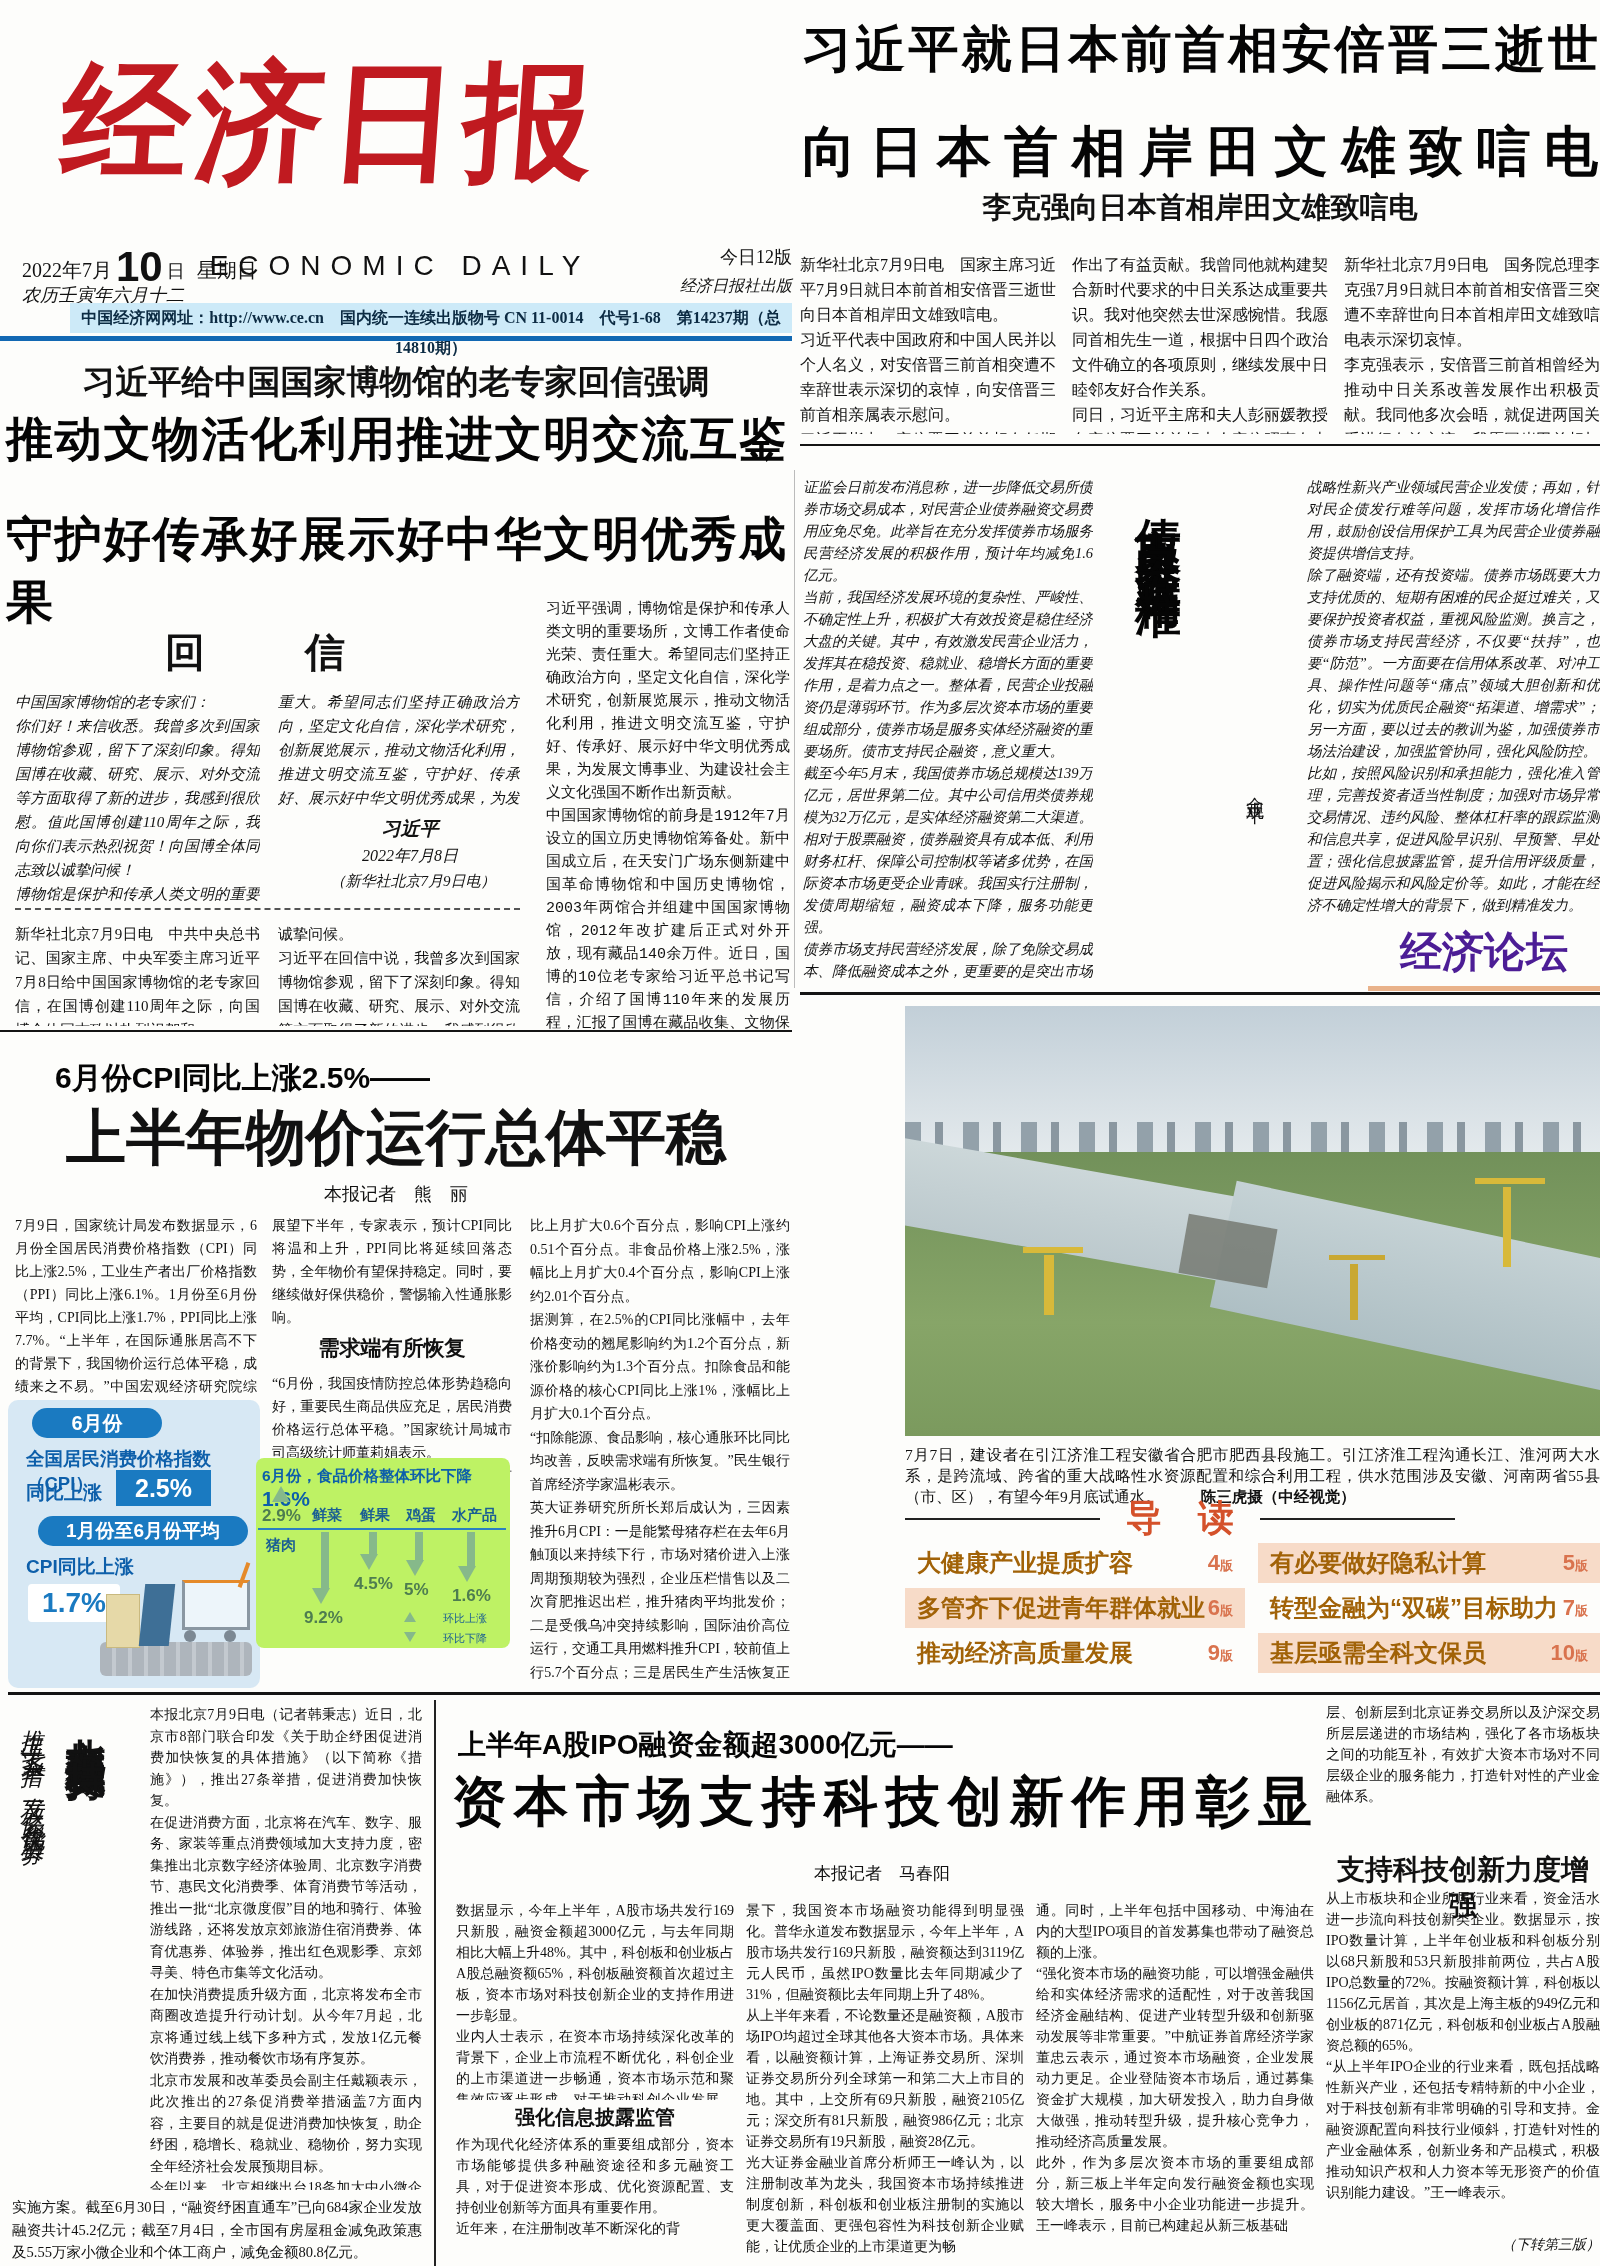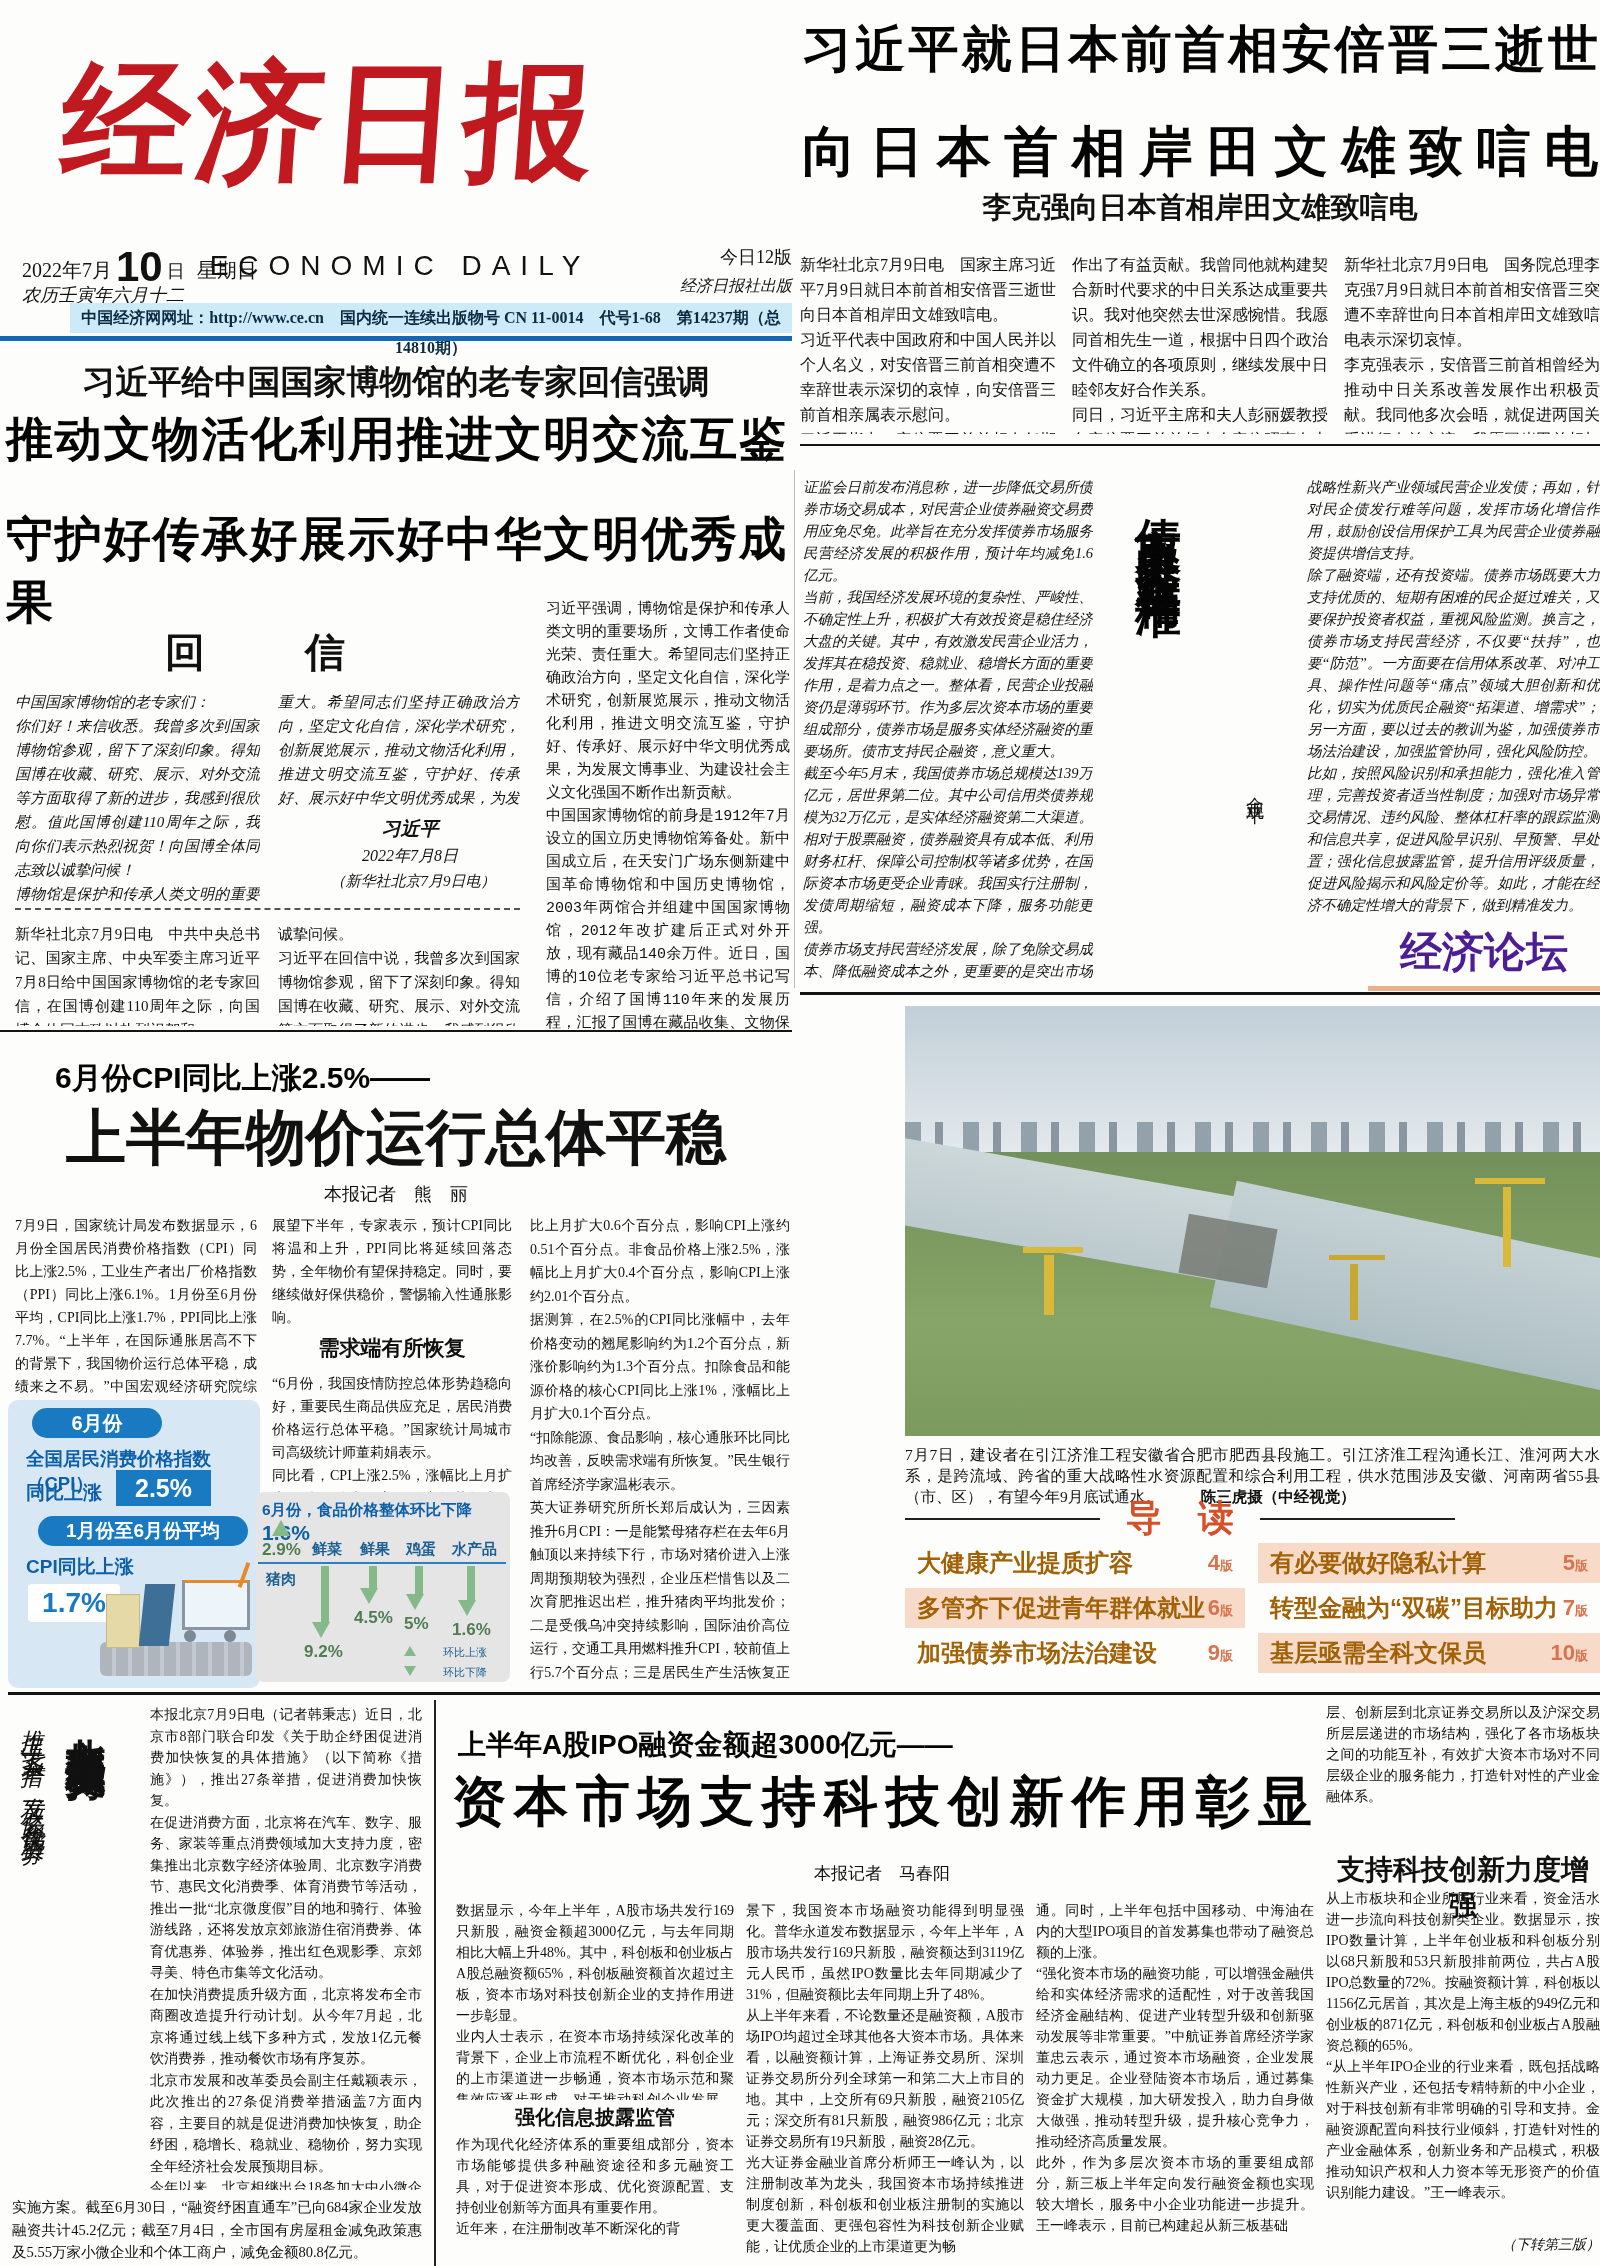--- a/index.html
+++ b/index.html
@@ -149,21 +149,21 @@
            background-image:repeating-linear-gradient(90deg,#aeb5bc 0 12px,#c3c9cf 12px 16px);"></div>
       <div class="abs" style="left:8px;top:44px;width:32px;height:52px;background:#e6d9a8;border:1px solid #c9b97f;"></div>
       <div class="abs" style="left:44px;top:34px;width:30px;height:62px;background:#3e6f96;transform:skewX(-6deg);"></div>
       <div class="abs" style="left:84px;top:30px;width:62px;height:44px;border:3px solid #8a97a2;border-top-color:#e58a2a;background:rgba(255,255,255,.55);"></div>
       <div class="abs" style="left:86px;top:80px;width:12px;height:12px;border-radius:50%;background:#7c8893;"></div>
       <div class="abs" style="left:126px;top:80px;width:12px;height:12px;border-radius:50%;background:#7c8893;"></div>
       <div class="abs" style="left:144px;top:12px;width:4px;height:26px;background:#e58a2a;transform:rotate(20deg);"></div>
     </div>
   </div>
 
-  <div class="abs" style="left:256px;top:1492px;width:254px;height:190px;background:#e5e5e5;border-radius:8px;">
+  <div class="abs" style="left:256px;top:1458px;width:254px;height:190px;background:#bef264;border-radius:8px;">
     <div class="abs" style="left:6px;top:8px;width:244px;">
       <span class="blue-t" style="font-size:15.5px;">6月份，食品价格整体环比下降</span><span class="blue-t" style="font-size:21px;">1.6%</span>
     </div>
     <div class="abs arrow-up" style="left:16px;top:28px;"></div>
     <div class="abs g-val" style="left:6px;top:48px;font-size:17px;">2.9%</div>
     <div class="abs cat-l" style="left:56px;top:48px;">鲜菜</div>
     <div class="abs cat-l" style="left:104px;top:48px;">鲜果</div>
     <div class="abs cat-l" style="left:150px;top:48px;">鸡蛋</div>
     <div class="abs cat-l" style="left:196px;top:48px;">水产品</div>
     <div class="abs" style="left:2px;top:70px;width:248px;height:2px;background:#2a7fc1;"></div>
@@ -218,21 +218,21 @@
   <div class="abs" style="left:905px;top:1543px;width:340px;">
     <div class="dd-row">
       <span class="dd-title">大健康产业提质扩容</span>
       <span class="dd-page"><span>4</span><span class="dd-suffix">版</span></span>
     </div>
     <div class="dd-row pink" style="margin-top:5px;">
       <span class="dd-title">多管齐下促进青年群体就业</span>
       <span class="dd-page"><span>6</span><span class="dd-suffix">版</span></span>
     </div>
     <div class="dd-row" style="margin-top:5px;">
-      <span class="dd-title">加强债券市场法治建设</span>
+      <span class="dd-title">推动经济高质量发展</span>
       <span class="dd-page"><span>9</span><span class="dd-suffix">版</span></span>
     </div>
   </div>
   <div class="abs" style="left:1258px;top:1543px;width:342px;">
     <div class="dd-row pink">
       <span class="dd-title">有必要做好隐私计算</span>
       <span class="dd-page"><span>5</span><span class="dd-suffix">版</span></span>
     </div>
     <div class="dd-row" style="margin-top:5px;">
       <span class="dd-title">转型金融为“双碳”目标助力</span>

